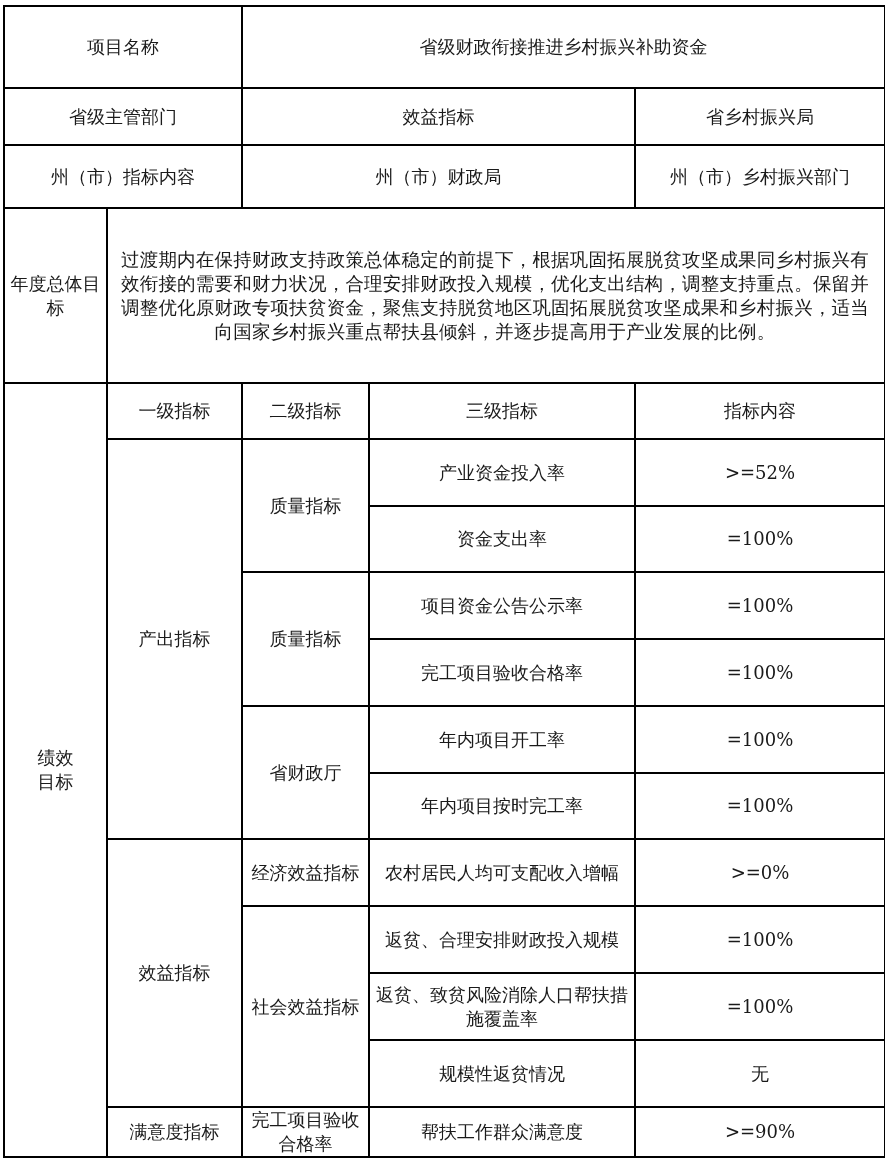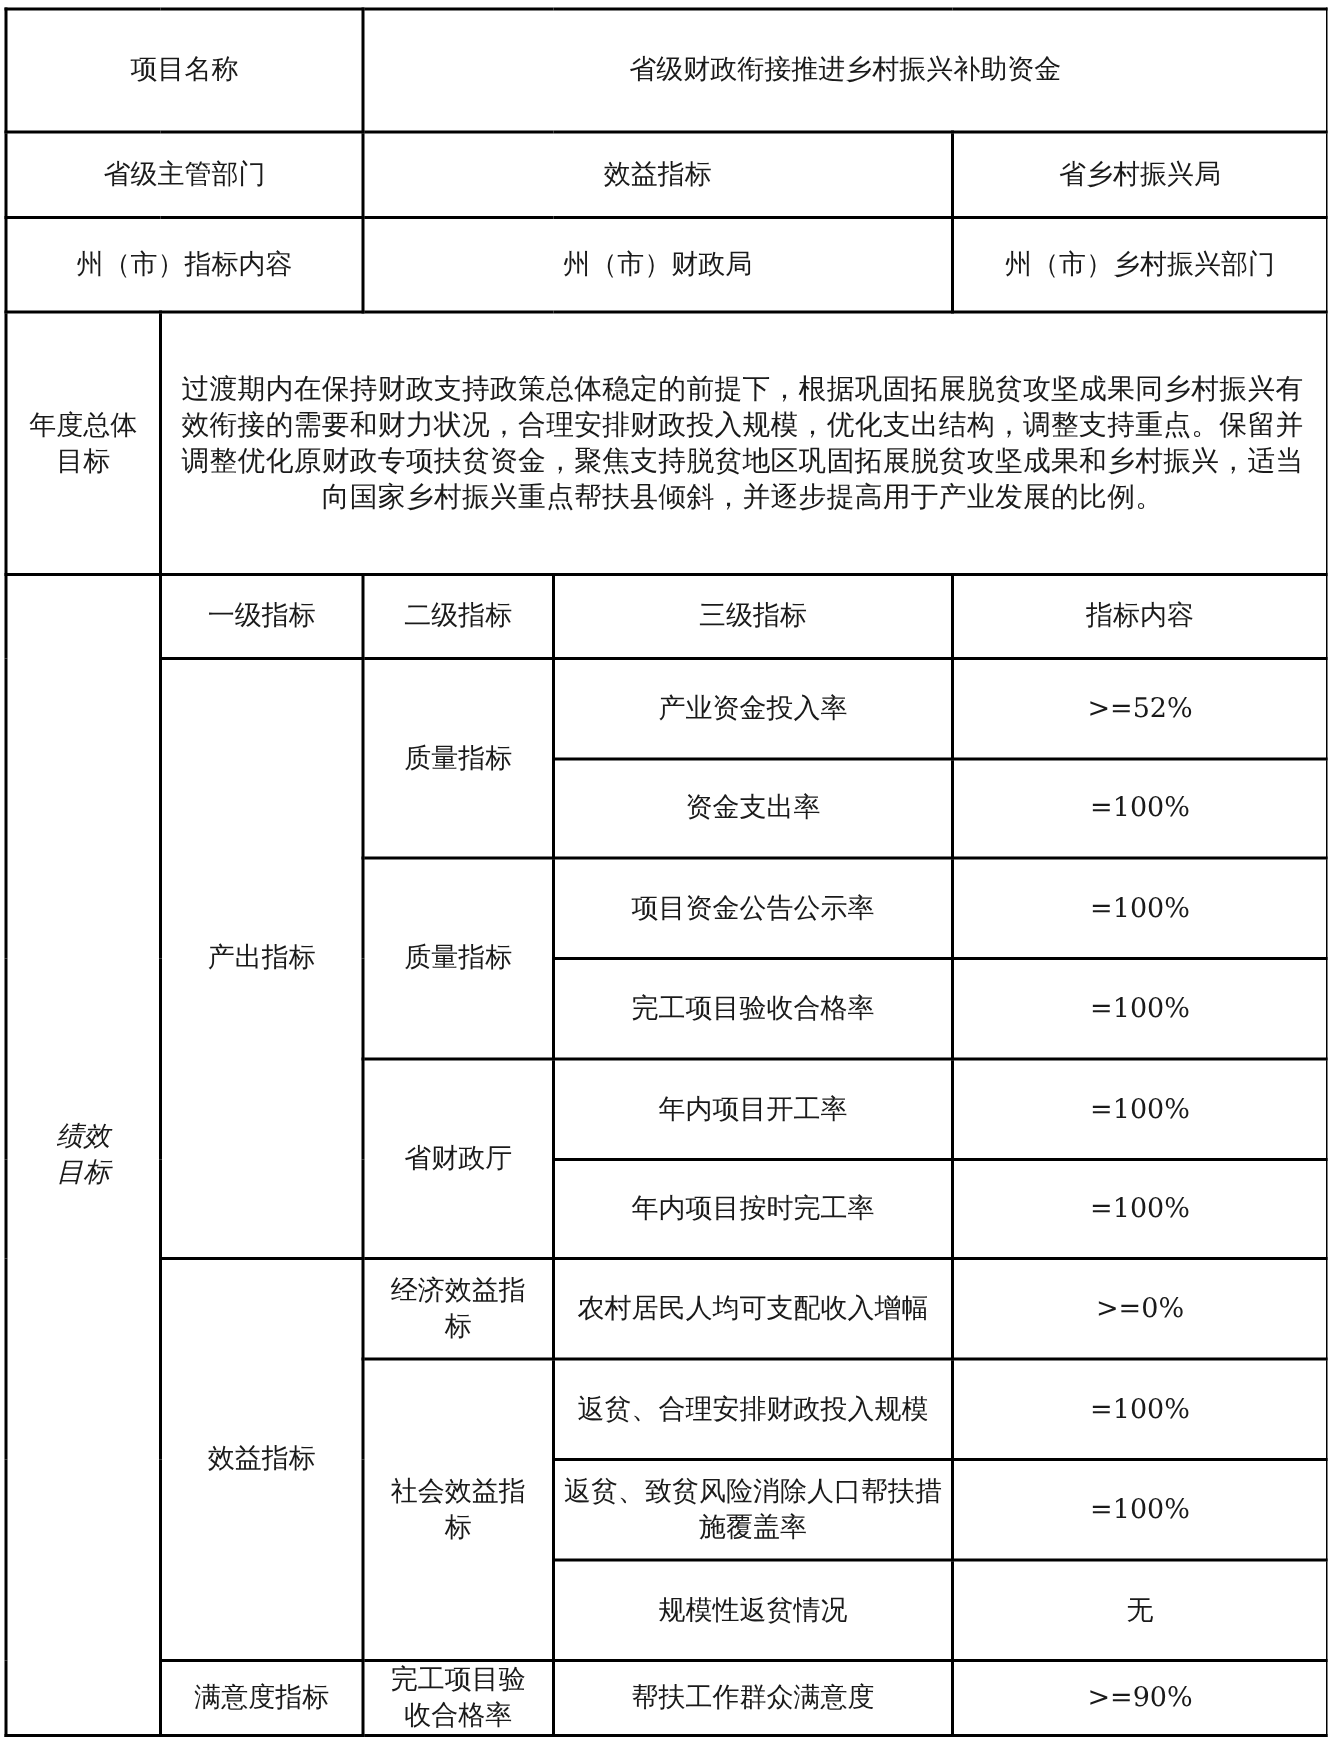--- a/index.html
+++ b/index.html
@@ -33,21 +33,21 @@
       word-break: break-all;
     }
     td.desc {
       text-align: right;
       padding: 0 6px 0 4px !important;
       font-size: 18.5px !important;
       line-height: 24px !important;
       letter-spacing: 0.2px;
     }
     td.narrow-wrap {
-      padding: 0 14px !important;
+      padding: 0 2px !important;
     }
     .val {
       font-size: 16px;
     }
     .val-cjk {
       font-size: 19px;
     }
   </style>
 </head>
 <body>
@@ -78,21 +78,21 @@
       <td colspan="2">州（市）财政局</td>
       <td>州（市）乡村振兴部门</td>
     </tr>
 
     <tr style="height:175px">
       <td class="narrow-wrap">年度总体目标</td>
       <td colspan="4" class="desc">过渡期内在保持财政支持政策总体稳定的前提下，根据巩固拓展脱贫攻坚成果同乡村振兴有效衔接的需要和财力状况，合理安排财政投入规模，优化支出结构，调整支持重点。保留并调整优化原财政专项扶贫资金，聚焦支持脱贫地区巩固拓展脱贫攻坚成果和乡村振兴，适当向国家乡村振兴重点帮扶县倾斜，并逐步提高用于产业发展的比例。</td>
     </tr>
 
     <tr style="height:56px">
-      <td rowspan="17" style="padding:0 24px;font-style:italic;">绩效目标</td>
+      <td rowspan="17" style="padding:0 24px;">绩效目标</td>
       <td>一级指标</td>
       <td>二级指标</td>
       <td>三级指标</td>
       <td>指标内容</td>
     </tr>
 
     <tr style="height:67px">
       <td rowspan="6">产出指标</td>
       <td rowspan="2">质量指标</td>
       <td>产业资金投入率</td>

